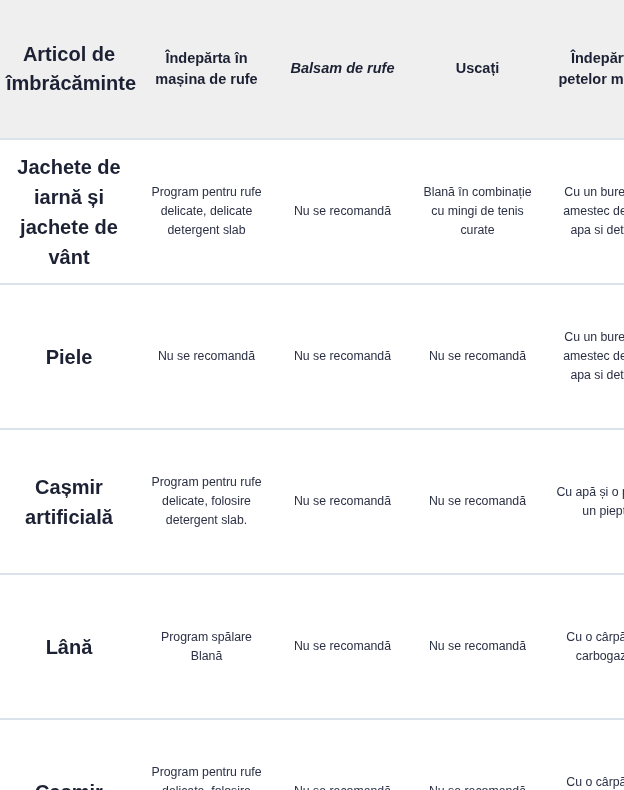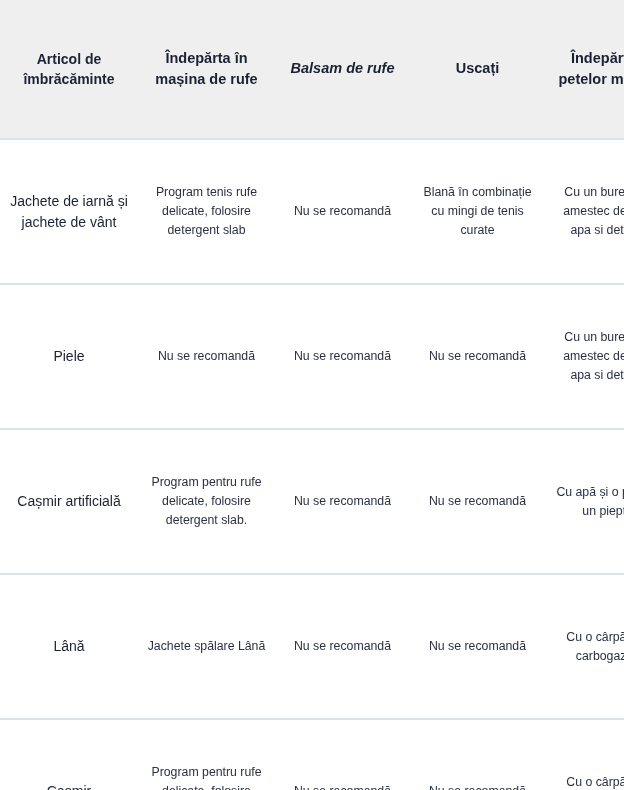--- a/index.html
+++ b/index.html
@@ -30,42 +30,42 @@
     padding: 4px 6px;
     vertical-align: middle;
     text-align: center;
     font-weight: bold;
     font-size: 14.5px;
     line-height: 1.45;
     color: #1c2133;
     border-bottom: 2px solid #dbe2eb;
   }
   .care-table thead th.col-item {
-    font-size: 14px;
+    font-size: 20px;
   }
 
   
   .care-table tbody tr {
     background: #ffffff;
   }
   .care-table tbody tr + tr td {
     border-top: 2px solid #dbe2eb;
   }
   .care-table tbody td {
     height: 131px;
     padding: 6px 8px;
     vertical-align: middle;
     text-align: center;
     font-size: 12.3px;
     line-height: 1.52;
     color: #2b3044;
   }
   .care-table tbody td.cell-item {
-    font-weight: normal;
-    font-size: 14px;
+    font-weight: bold;
+    font-size: 20px;
     line-height: 1.5;
     color: #1c2133;
   }
 
   
   .col-item    { width: 126px; }
   .col-machine { width: 125px; }
   .col-soft    { width: 123px; font-style: italic; }
   .col-dryer   { width: 123px; }
   .col-stain   { width: 127px; }
@@ -80,21 +80,21 @@
       <th class="col-machine">Îndepărta în mașina de rufe</th>
       <th class="col-soft">Balsam de rufe</th>
       <th class="col-dryer">Uscați</th>
       <th class="col-stain">Îndepărta­rea petelor mai mari</th>
     </tr>
   </thead>
   <tbody>
 
     <tr>
       <td class="cell-item">Jachete de iarnă și jachete de vânt</td>
-      <td>Program tenis rufe delicate, folosire detergent slab</td>
+      <td>Program pentru rufe delicate, delicate detergent slab</td>
       <td>Nu se recomandă</td>
       <td>Blană în combinație cu mingi de tenis curate</td>
       <td>Cu un burete si un amestec delicat de apa si detergent</td>
     </tr>
 
     <tr>
       <td class="cell-item">Piele</td>
       <td>Nu se recomandă</td>
       <td>Nu se recomandă</td>
       <td>Nu se recomandă</td>
@@ -104,21 +104,21 @@
     <tr>
       <td class="cell-item">Cașmir artificială</td>
       <td>Program pentru rufe delicate, folosire detergent slab.</td>
       <td>Nu se recomandă</td>
       <td>Nu se recomandă</td>
       <td>Cu apă și o perie sau un pieptene</td>
     </tr>
 
     <tr>
       <td class="cell-item">Lână</td>
-      <td>Jachete spălare Lână</td>
+      <td>Program spălare Blană</td>
       <td>Nu se recomandă</td>
       <td>Nu se recomandă</td>
       <td>Cu o cârpă și apă carbogazoasă</td>
     </tr>
 
     <tr>
       <td class="cell-item">Cașmir</td>
       <td>Program pentru rufe delicate, folosire detergent slab.</td>
       <td>Nu se recomandă</td>
       <td>Nu se recomandă</td>

